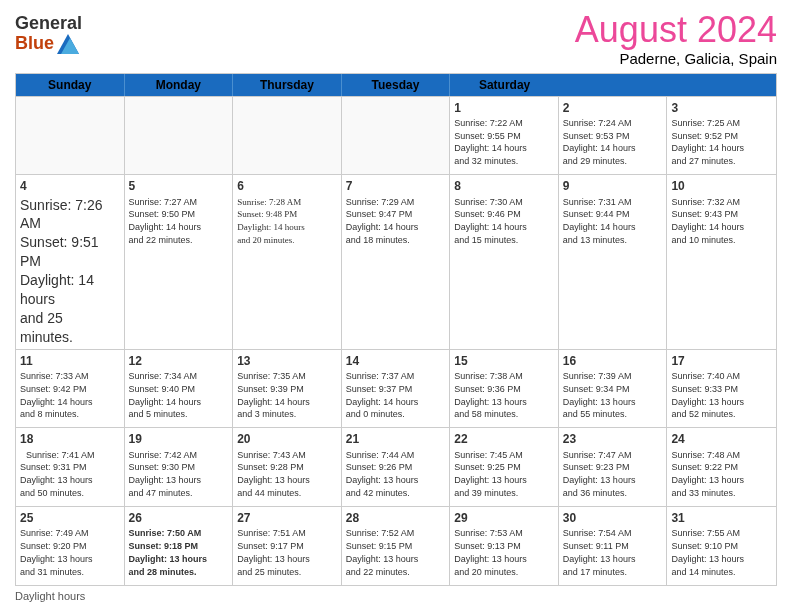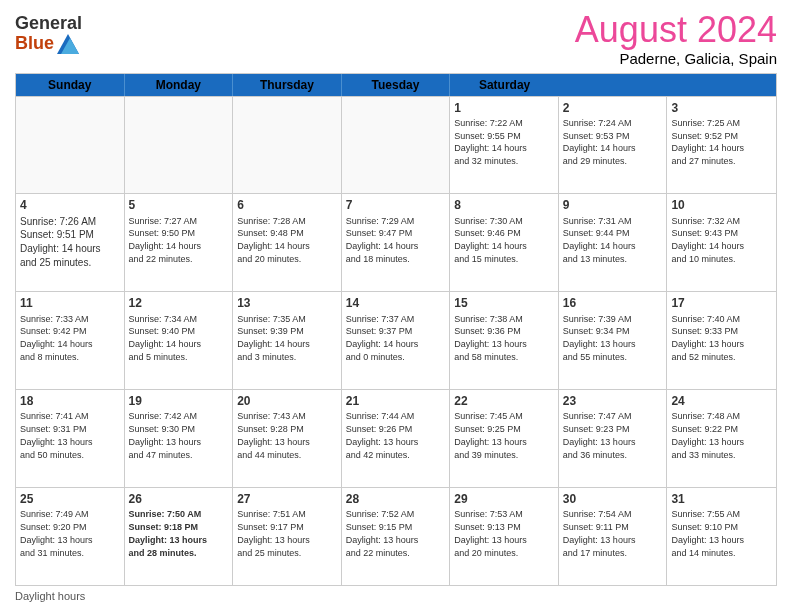--- a/index.html
+++ b/index.html
@@ -145,29 +145,29 @@
           <div class="cal-cell"><span class="day-num">2</span><span style="white-space: pre-line; font-size: 9px;">Sunrise: 7:24 AM
 Sunset: 9:53 PM
 Daylight: 14 hours
 and 29 minutes.</span></div>
           <div class="cal-cell"><span class="day-num">3</span><span style="white-space: pre-line; font-size: 9px;">Sunrise: 7:25 AM
 Sunset: 9:52 PM
 Daylight: 14 hours
 and 27 minutes.</span></div>
         </div>
         <div class="cal-row">
-          <div class="cal-cell"><span class="day-num">4</span><span style="white-space: pre-line; font-size: 10px;">Sunrise: 7:26 AM
+          <div class="cal-cell"><span class="day-num">4</span><span style="white-space: pre-line; font-size: 14px;">Sunrise: 7:26 AM
 Sunset: 9:51 PM
 Daylight: 14 hours
 and 25 minutes.</span></div>
           <div class="cal-cell"><span class="day-num">5</span><span style="white-space: pre-line; font-size: 9px;">Sunrise: 7:27 AM
 Sunset: 9:50 PM
 Daylight: 14 hours
 and 22 minutes.</span></div>
-          <div class="cal-cell"><span class="day-num">6</span><span style="white-space: pre-line; font-size: 9px;">Sunrise: 7:28 AM
+          <div class="cal-cell"><span class="day-num">6</span><span style="white-space: pre-line; font-size: 9px; font-family: Liberation Serif, serif;">Sunrise: 7:28 AM
 Sunset: 9:48 PM
 Daylight: 14 hours
 and 20 minutes.</span></div>
           <div class="cal-cell"><span class="day-num">7</span><span style="white-space: pre-line; font-size: 9px;">Sunrise: 7:29 AM
 Sunset: 9:47 PM
 Daylight: 14 hours
 and 18 minutes.</span></div>
           <div class="cal-cell"><span class="day-num">8</span><span style="white-space: pre-line; font-size: 9px;">Sunrise: 7:30 AM
 Sunset: 9:46 PM
 Daylight: 14 hours
@@ -205,21 +205,21 @@
           <div class="cal-cell"><span class="day-num">16</span><span style="white-space: pre-line; font-size: 9px;">Sunrise: 7:39 AM
 Sunset: 9:34 PM
 Daylight: 13 hours
 and 55 minutes.</span></div>
           <div class="cal-cell"><span class="day-num">17</span><span style="white-space: pre-line; font-size: 9px;">Sunrise: 7:40 AM
 Sunset: 9:33 PM
 Daylight: 13 hours
 and 52 minutes.</span></div>
         </div>
         <div class="cal-row">
-          <div class="cal-cell"><span class="day-num">18</span><span style="white-space: pre-line; font-size: 9px;">Sunrise: 7:41 AM
+          <div class="cal-cell"><span class="day-num">18</span><span style="white-space: pre-line; font-size: 9px; margin-left: 6px;">Sunrise: 7:41 AM
 Sunset: 9:31 PM
 Daylight: 13 hours
 and 50 minutes.</span></div>
           <div class="cal-cell"><span class="day-num">19</span><span style="white-space: pre-line; font-size: 9px;">Sunrise: 7:42 AM
 Sunset: 9:30 PM
 Daylight: 13 hours
 and 47 minutes.</span></div>
           <div class="cal-cell"><span class="day-num">20</span><span style="white-space: pre-line; font-size: 9px;">Sunrise: 7:43 AM
 Sunset: 9:28 PM
 Daylight: 13 hours

